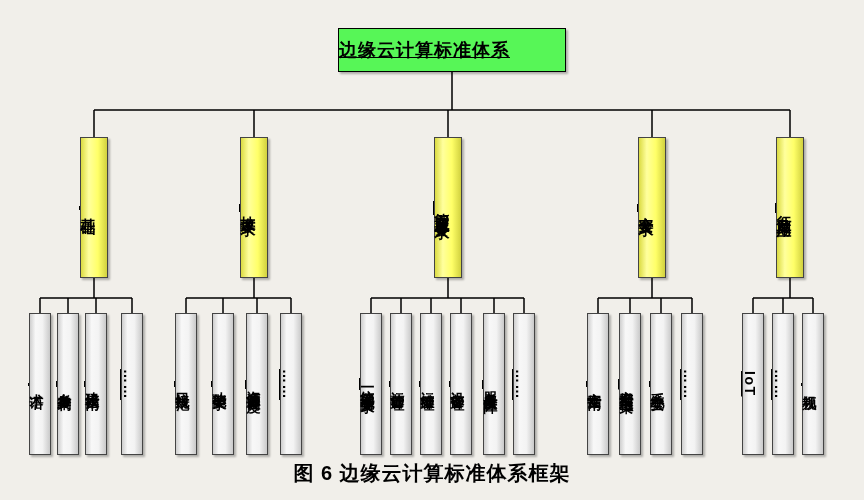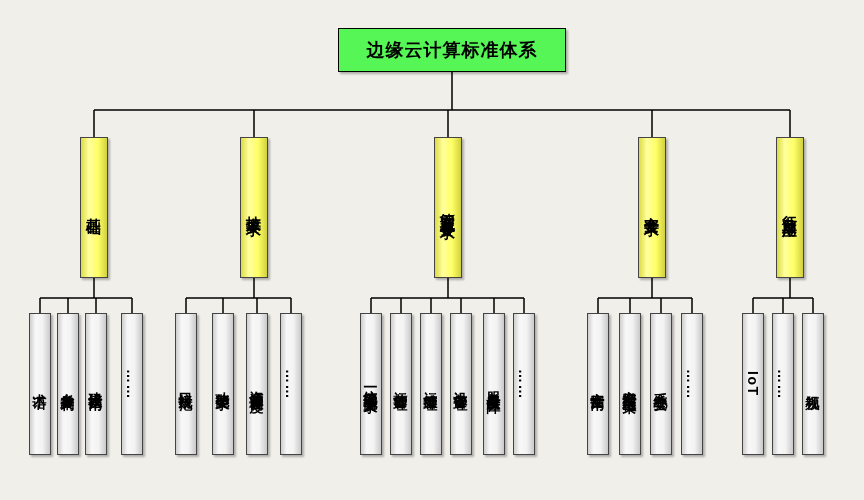--- a/index.html
+++ b/index.html
@@ -13,24 +13,25 @@
     width:864px;height:500px;
     margin:0 auto;
     background:var(--background,#f1efea);
     overflow:hidden;
   }
   .lines{position:absolute;left:0;top:0;}
   .lines path{stroke:var(--line,#000);stroke-width:1.5;fill:none;}
 
   .node{
     position:absolute;
-    display:flex;align-items:center;justify-content:center;
+    display:flex;align-items:center;
     box-sizing:border-box;
     border:1px solid #444;
     box-shadow:1.5px 1.5px 2px rgba(0,0,0,0.28);
+    text-decoration:underline;
   }
   .root{
     left:338px;top:28px;width:228px;height:44px;
     background:var(--root-fill,#57f657);
     border:1.5px solid var(--root-border,#000);
     font-weight:bold;font-size:18px;letter-spacing:1px;
   }
   .cat{
     top:137px;width:28px;height:141px;
     background:
@@ -155,14 +156,15 @@
   <div class="node leaf" style="left:742px">
     <span class="vtext">IoT</span>
   </div>
   <div class="node leaf" style="left:772px">
     <span class="vtext">……</span>
   </div>
   <div class="node leaf" style="left:802px">
     <span class="vtext">视频</span>
   </div>
 
+  <div class="caption">图 6 边缘云计算标准体系框架</div>
 
 </div>
 
 </body></html>

